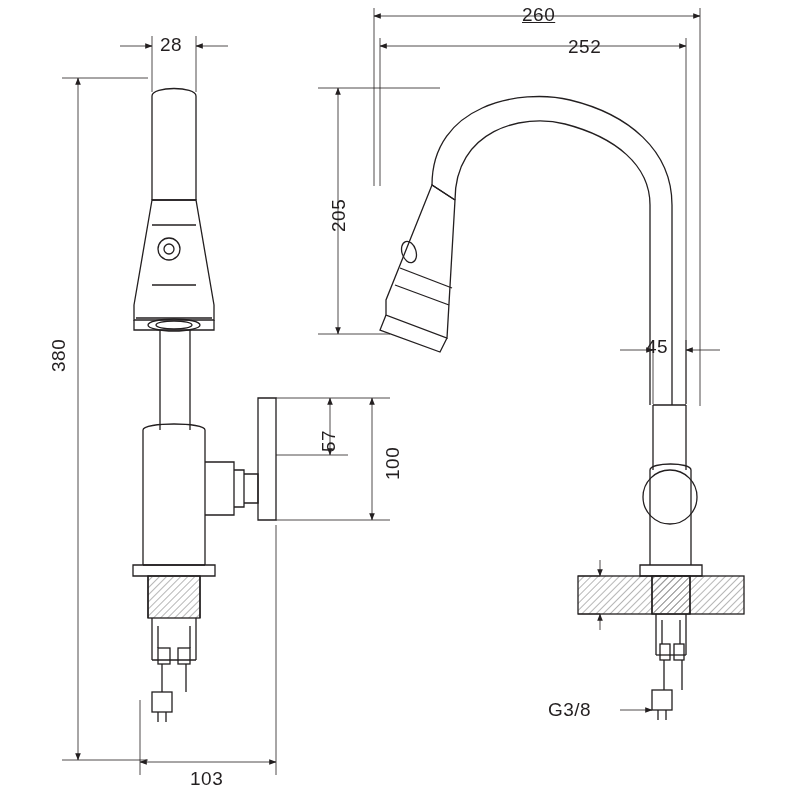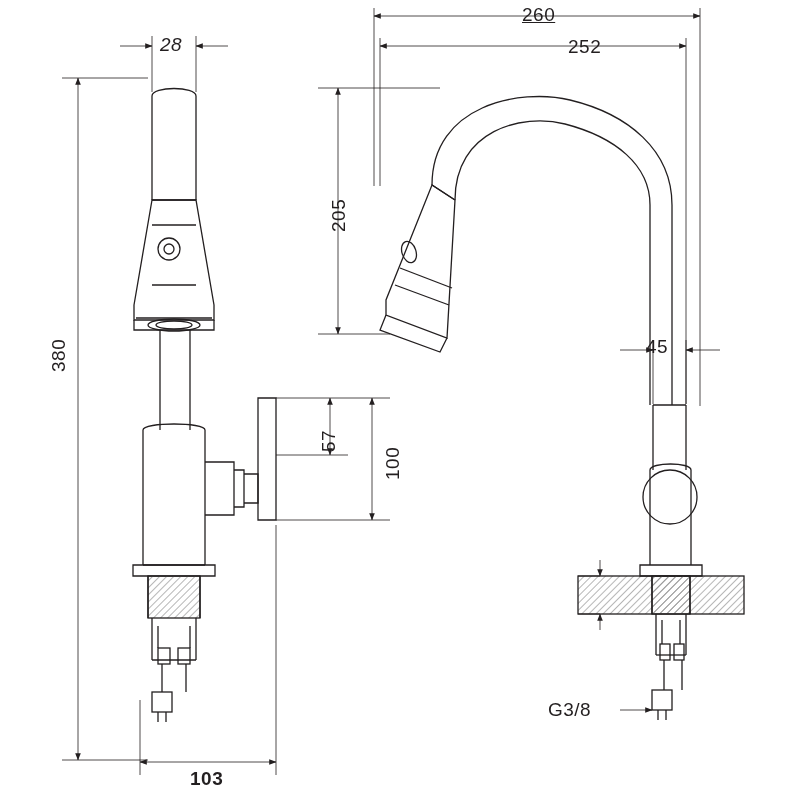--- a/index.html
+++ b/index.html
@@ -168,29 +168,29 @@
 
       <path d="M600,560 L600,576" marker-end="url(#arrHead)"></path>
       <path d="M600,614 L600,630" marker-start="url(#arrTail)"></path>
       <path d="M578,576 L600,576"></path>
       <path d="M578,614 L600,614"></path>
 
       <path d="M620,710 L652,710" marker-end="url(#arrHead)"></path>
     </g>
   </svg>
 
-  <div class="dimtext" style="left:160px;top:34px;font-style:italic;">28</div>
+  <div class="dimtext" style="left:160px;top:34px;">28</div>
 
   <div class="dimtext rot90" style="left:48px;top:372px;">380</div>
 
   <div class="dimtext rot90" style="left:318px;top:452px;">57</div>
 
   <div class="dimtext rot90" style="left:382px;top:480px;">100</div>
 
-  <div class="dimtext" style="left:190px;top:768px;font-weight:bold;">103</div>
+  <div class="dimtext" style="left:190px;top:768px;">103</div>
 
   <div class="dimtext" style="left:522px;top:4px;text-decoration:underline;">260</div>
 
   <div class="dimtext" style="left:524px;top:36px;margin-left:44px;">252</div>
 
   <div class="dimtext rot90" style="left:328px;top:232px;">205</div>
 
   <div class="dimtext" style="left:646px;top:336px;">45</div>
 
   <div class="dimtext" style="left:548px;top:699px;">G3/8</div>

